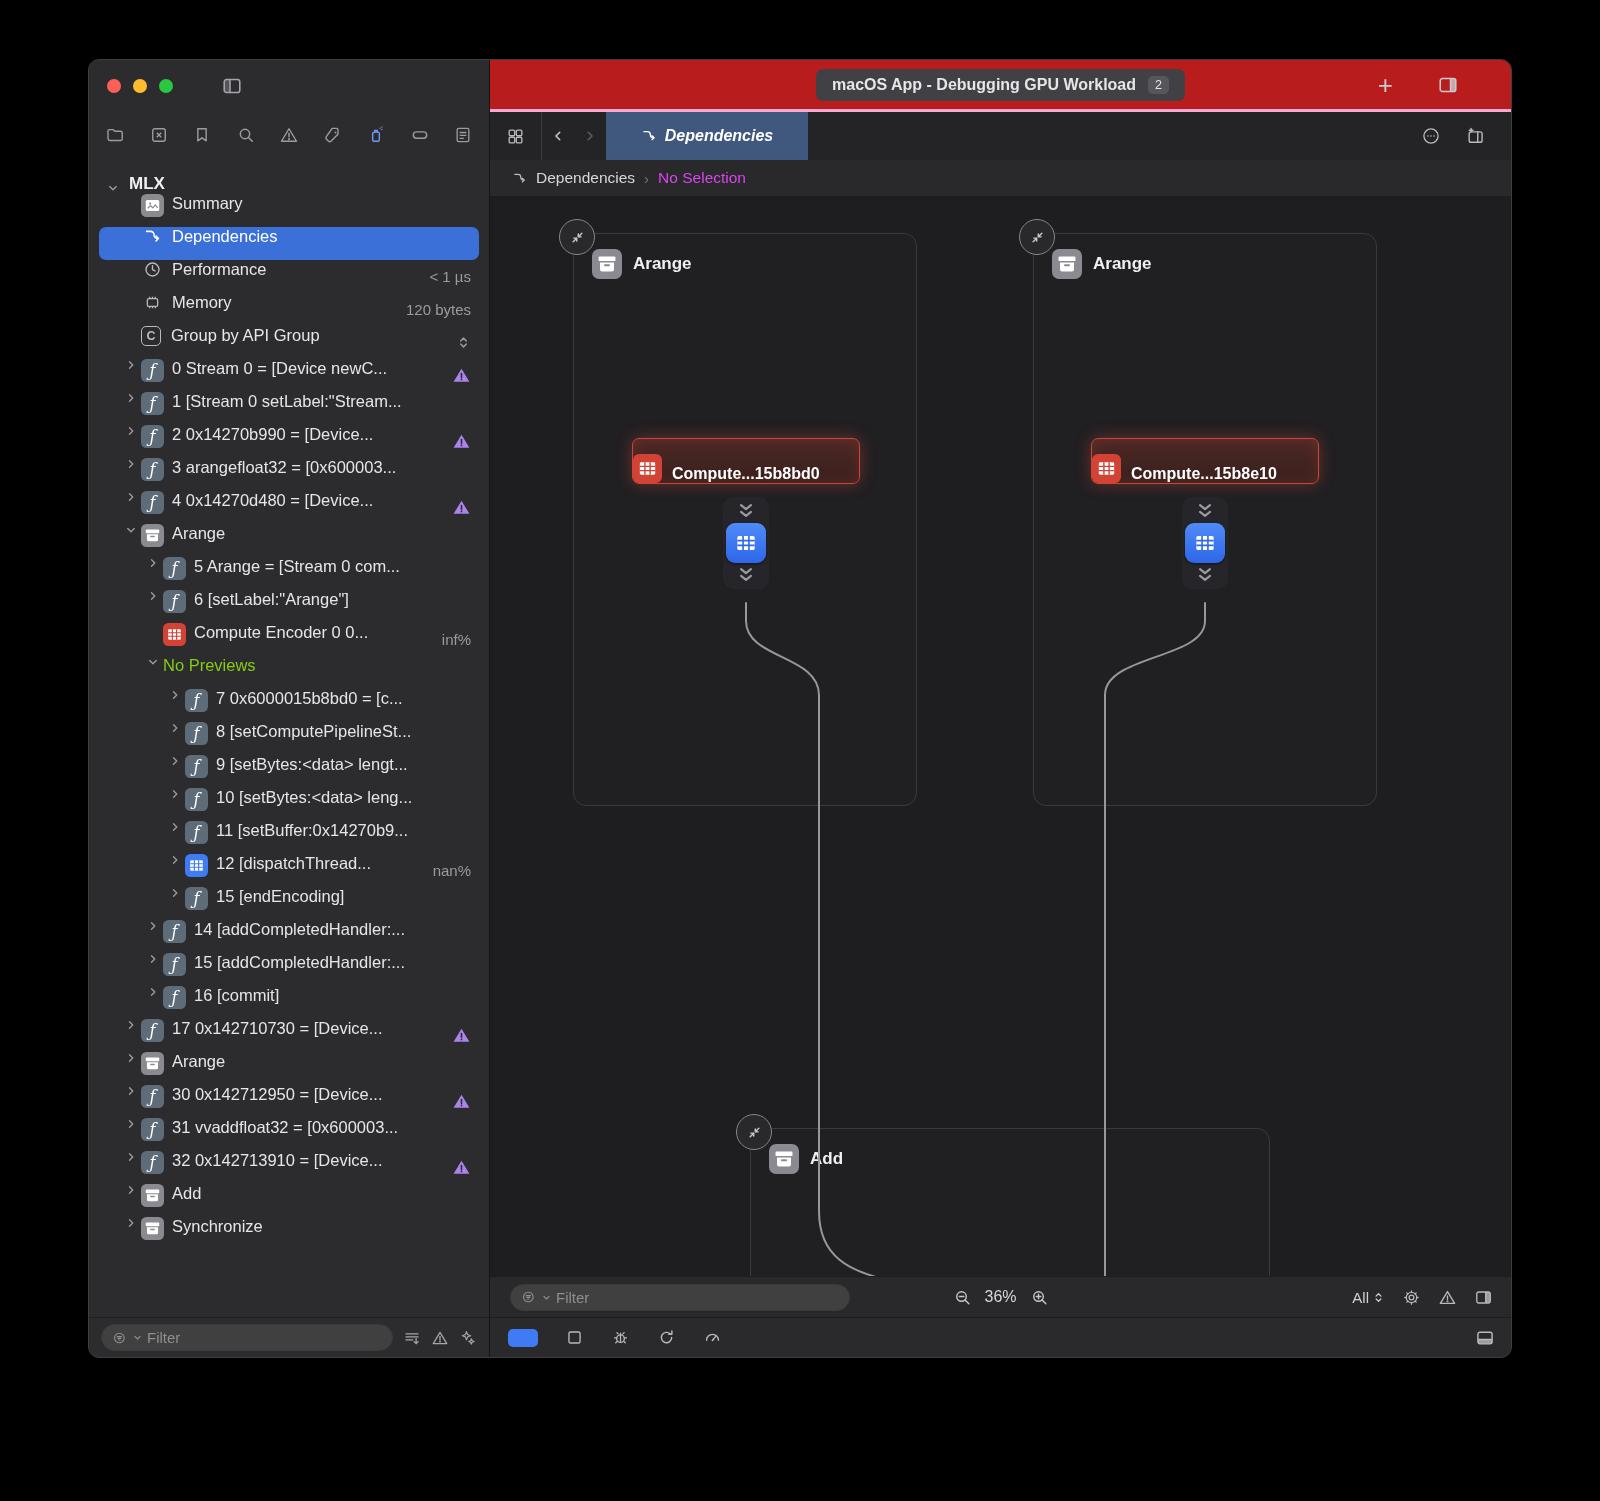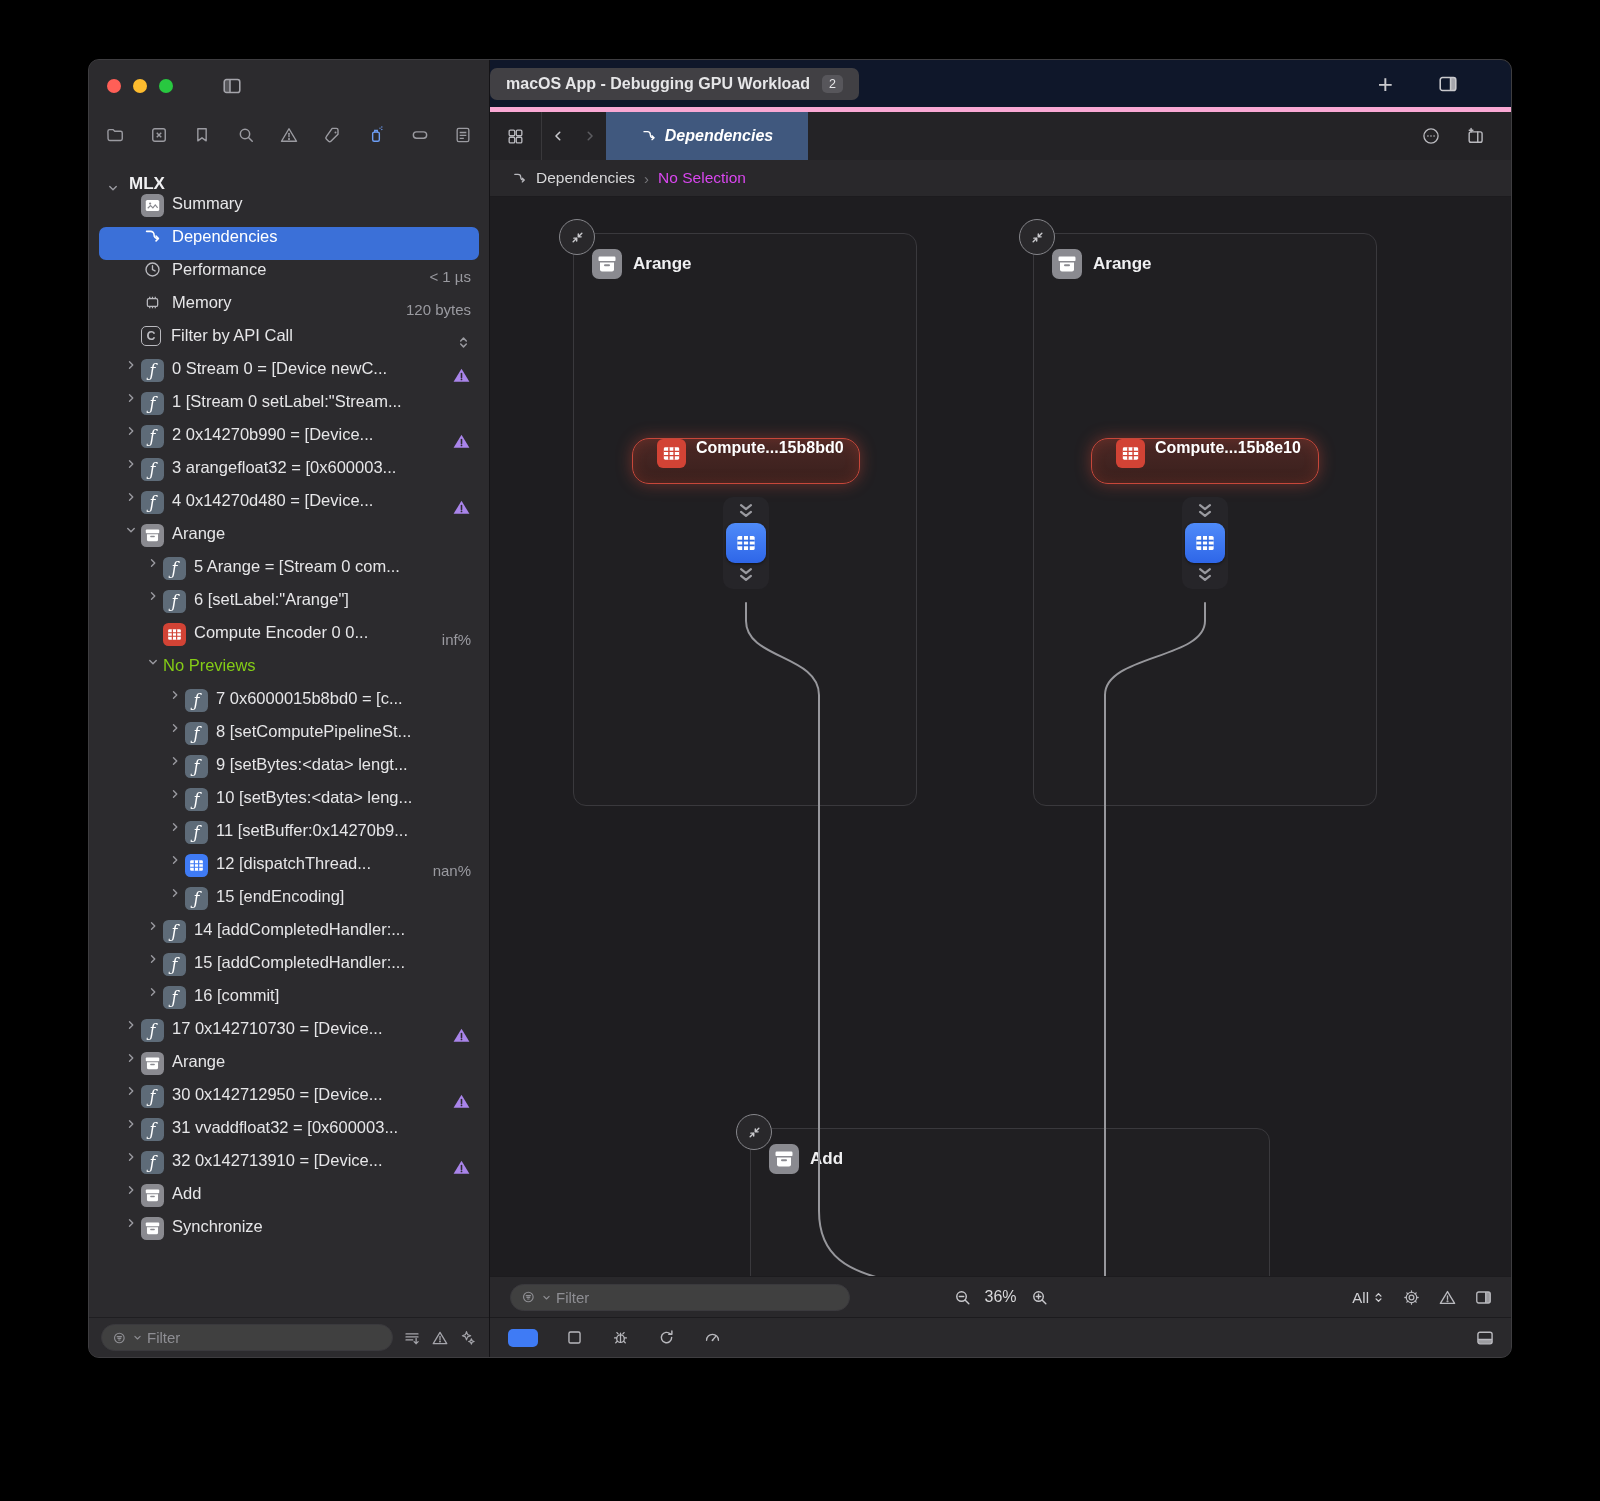--- a/index.html
+++ b/index.html
@@ -45,21 +45,21 @@
   .sb-filterbar{height:40px;flex:none;display:flex;align-items:center;padding:0 12px;gap:10px;border-top:1px solid #1f1e21}
   .filter-pill{height:27px;background:#404040;border:1px solid #3a393d;border-radius:14px;display:flex;align-items:center;gap:5px;padding:0 10px;color:#8e8e93}
   .filter-pill .fic svg{width:16px;height:16px}
   .filter-pill .mini svg{width:9px;height:9px}
   .filter-pill .ph{font-size:15px;color:#8e8e93}
   .sb-filterbar .filter-pill{flex:1}
   .sbf-ic{color:#a5a5ab;display:flex}
   .sbf-ic svg{width:18px;height:18px}
   
   .main{flex:1;display:flex;flex-direction:column;border-left:1px solid #141316;min-width:0}
-  .titlebar{height:52px;background:#0f172a;display:flex;align-items:center;position:relative;flex:none;border-bottom:5px solid #f9a8d4}
+  .titlebar{height:52px;background:#b91c1c;display:flex;align-items:center;justify-content:center;position:relative;flex:none;border-bottom:3px solid #f9a8d4}
   .title-pill{height:32px;background:#414044;border-radius:7px;display:flex;align-items:center;gap:12px;padding:0 16px}
   .t-txt{font-size:16px;font-weight:700;color:#e6e6e8}
   .t-badge{background:#57565b;border-radius:5px;font-size:12.5px;padding:2px 7px;color:#e6e6e8}
   .tb-plus{position:absolute;right:118px;color:#c9c9cd;font-size:26px;font-weight:300;line-height:20px}
   .tb-panel{position:absolute;right:52px;color:#c9c9cd}
   .tb-panel svg{width:22px;height:22px}
   .tabbar{height:48px;background:#242326;display:flex;align-items:stretch;position:relative;flex:none}
   .tab-overview{width:52px;display:flex;align-items:center;justify-content:center;color:#b9b9be;border-right:1px solid #39383b}
   .tab-overview svg{width:19px;height:19px}
   .nav-chev{width:32px;display:flex;align-items:center;justify-content:center}
@@ -80,21 +80,21 @@
   .canvas{flex:1;background:#1e1d20;position:relative;overflow:hidden}
   .gbox{position:absolute;border:1.5px solid #3a393d;border-radius:13px;background:rgba(255,255,255,.012);z-index:1}
   .collapse{position:absolute;left:-15px;top:-15px;width:36px;height:36px;border-radius:50%;background:#29282b;border:1.5px solid #86868b;display:flex;align-items:center;justify-content:center;color:#c9c9cd}
   .collapse svg{width:19px;height:19px}
   .glabel{position:absolute;left:18px;top:15px;display:flex;align-items:center;gap:11px}
   .glabel .bic{width:30px;height:30px;border-radius:7px;margin:0}
   .glabel .bic svg{width:24px;height:24px}
   .gtxt{font-size:17px;font-weight:700;color:#f0f0f2}
   .edges{position:absolute;left:0;top:0;width:100%;height:100%;z-index:2;pointer-events:none}
   .edges path{stroke:#97979c;stroke-width:2;fill:none;stroke-linecap:round}
-  .rnode{position:absolute;height:46px;border-radius:17px;border:1.5px solid #c7473a;background:linear-gradient(180deg,#4c2825,#39201d);box-shadow:0 0 16px rgba(205,72,56,.45), inset 0 0 14px rgba(205,72,56,.22);display:flex;align-items:flex-start;gap:10px;padding:0 24px;z-index:3}
+  .rnode{position:absolute;height:46px;border-radius:7px;border:1.5px solid #c7473a;background:linear-gradient(180deg,#4c2825,#39201d);box-shadow:0 0 16px rgba(205,72,56,.45), inset 0 0 14px rgba(205,72,56,.22);display:flex;align-items:flex-end;gap:10px;padding:0 0;z-index:3}
   .rnode .bic{width:29px;height:29px;border-radius:6px;margin:0}
   .rnode .bic svg{width:23px;height:23px}
   .ntxt{font-size:16px;font-weight:700;color:#fff;white-space:nowrap}
   .pill{position:absolute;width:46px;background:#262529;border-radius:10px;display:flex;flex-direction:column;align-items:center;padding:5px 0;gap:3px;z-index:3}
   .dchev{color:#9a9aa0}
   .dchev svg{width:22px;height:18px}
   .btile{width:40px;height:40px;border-radius:9px;background:linear-gradient(180deg,#4f8bf9,#2e66e8);display:flex;align-items:center;justify-content:center;color:#2f6ae3;box-shadow:0 1px 3px rgba(0,0,0,.5)}
   .btile svg{width:26px;height:26px}
   
   .statusbar{height:41px;background:#29282b;border-top:1px solid #1c1b1e;display:flex;align-items:center;padding:0 20px;position:relative;flex:none}
@@ -243,21 +243,21 @@
               </svg>
             </span>
             <span class="lbl">Memory</span>
             <span class="trail">
               <span class="tr-txt">120 bytes</span>
             </span>
           </div>
           <div class="trow" style="padding-left:22px">
             <span class="chev"></span>
             <span class="cbadge">C</span>
-            <span class="lbl">Filter by API Call</span>
+            <span class="lbl">Group by API Group</span>
             <span class="trail">
               <span class="sortic">
                 <svg viewBox="0 0 24 24" fill="none" stroke="currentColor" stroke-width="2.4" stroke-linecap="round" stroke-linejoin="round">
                   <path d="M7.5 9.5L12 5l4.5 4.5M7.5 14.5L12 19l4.5-4.5"></path>
                 </svg>
               </span>
             </span>
           </div>
           <div class="trow" style="padding-left:22px">
             <span class="chev">

